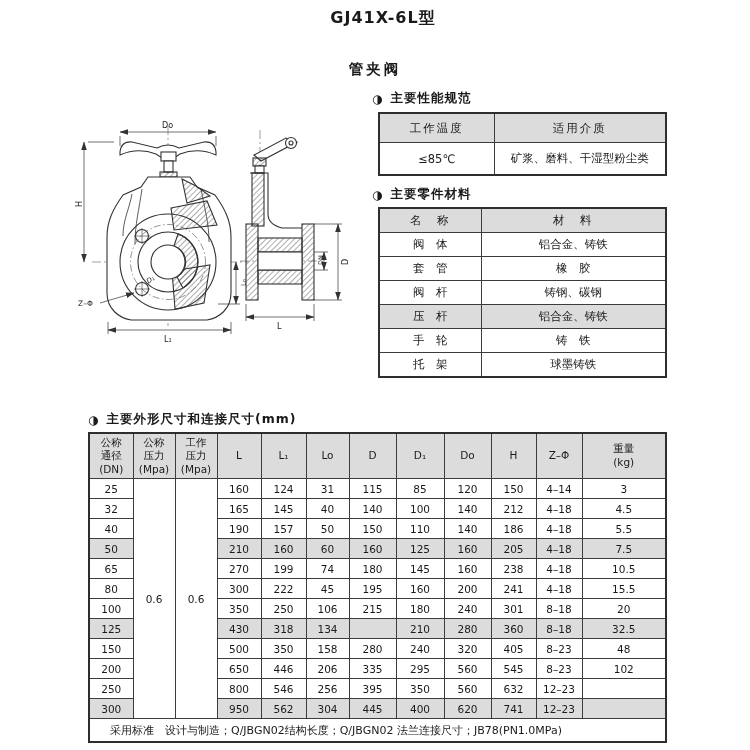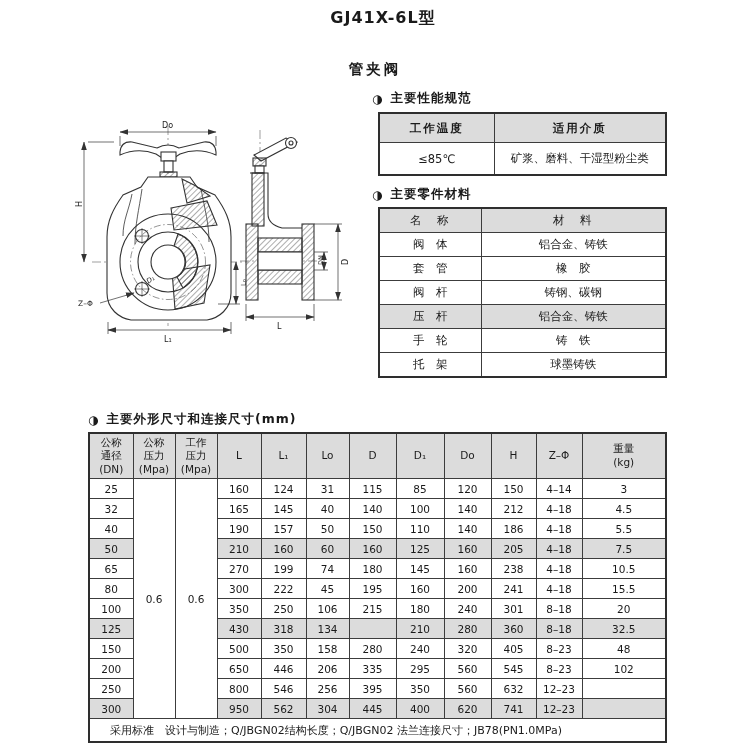--- a/index.html
+++ b/index.html
@@ -20,21 +20,21 @@
   .bullet { font-size:12px; line-height:1; }
 
   table { border-collapse:collapse; table-layout:fixed; background:#fff; }
   table.bordered { border:2px solid #2e2e2e; }
   td,th { border:1px solid #3c3c3c; text-align:center; vertical-align:middle;
           padding:0 2px; overflow:hidden; }
   .shadecell, tr.shade td, thead th { background:#dcdcdc; }
   td.pressure { background:#ffffff; }
 
   .t-perf { left:378px; top:112px; width:287px; font-size:11.5px; }
-  .t-perf th { height:28px; font-weight:bold; letter-spacing:2px;margin-left:36px; }
+  .t-perf th { height:28px; font-weight:normal; letter-spacing:2px;margin-left:36px; }
   .t-perf td { height:31px; }
 
   .t-mat { left:378px; top:207px; width:287px; font-size:11.5px; }
   .t-mat th { height:23px; font-weight:normal; letter-spacing:2px; }
   .t-mat td { height:23px; }
 
   .t-dim { left:88px; top:432px; width:577px; font-size:10.5px; }
   .t-dim th { height:44px; font-weight:normal; white-space:pre-line; line-height:1.3; }
   .t-dim td { height:19px; }
   .t-dim td.footer-cell { text-align:left; padding-left:20px; height:22px;

